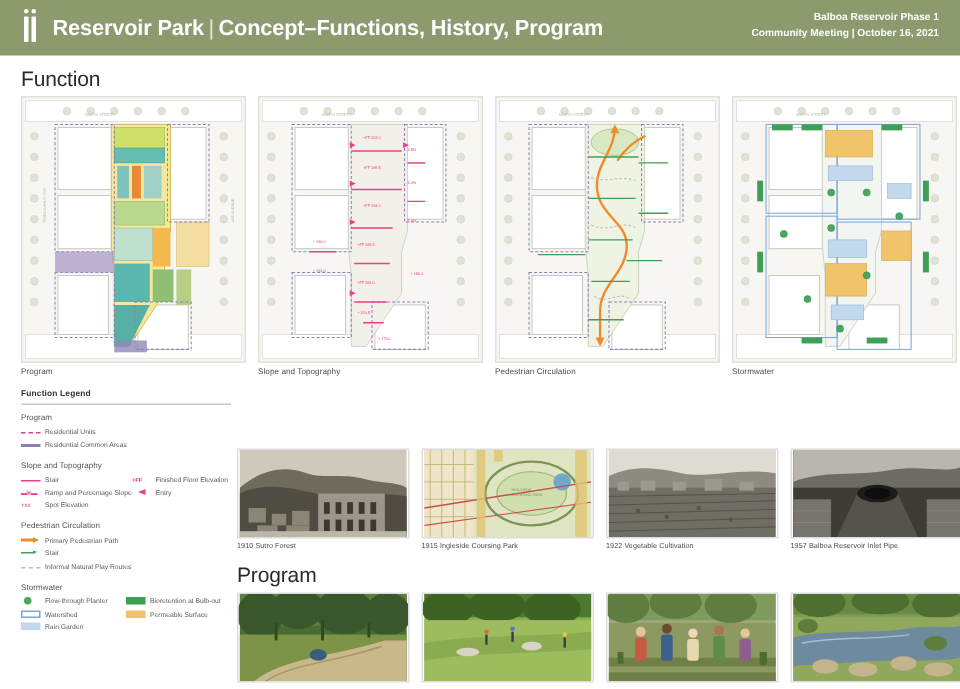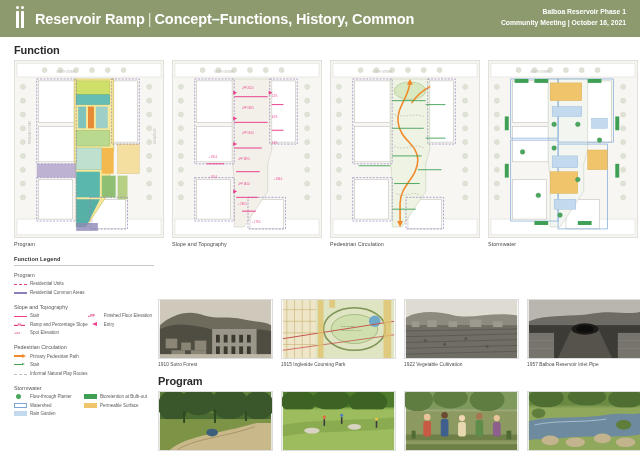--- a/index.html
+++ b/index.html
@@ -55,22 +55,22 @@
     color: #ffffff;
     font-size: 6.8px;
     line-height: 1.65;
     font-weight: bold;
   }
 
   
   .sheet { padding: 7px 14px 0 14px; position: relative; height: 422px; }
 
   .section-title {
-    font-size: 11px;
-    font-weight: bold;
+    font-size: 14px;
+    font-weight: normal;
     color: #2a2a2a;
     letter-spacing: -0.1px;
   }
 
   
   .plan-row { display: flex; gap: 8px; margin-top: 4px; }
   .plan-cell { width: 150px; }
   .plan-img {
     width: 150px; height: 178px;
     background: #f4f2ee;
@@ -181,21 +181,21 @@
 </style>
 </head>
 <body>
 
 <div class="header">
   <div class="logo-mark">
     <div class="logo-bar"></div>
     <div class="logo-bar"></div>
   </div>
   <div class="header-title">
-    <span>Reservoir Ramp</span><span class="sep">|</span><span>Concept–Functions, History, Common</span>
+    <span>Reservoir Park</span><span class="sep">|</span><span>Concept–Functions, History, Program</span>
   </div>
   <div class="header-meta">
     <div>Balboa Reservoir Phase 1</div>
     <div>Community Meeting  |  October 16, 2021</div>
   </div>
 </div>
 
 <div class="sheet">
 
   <div class="section-title">Function</div>

